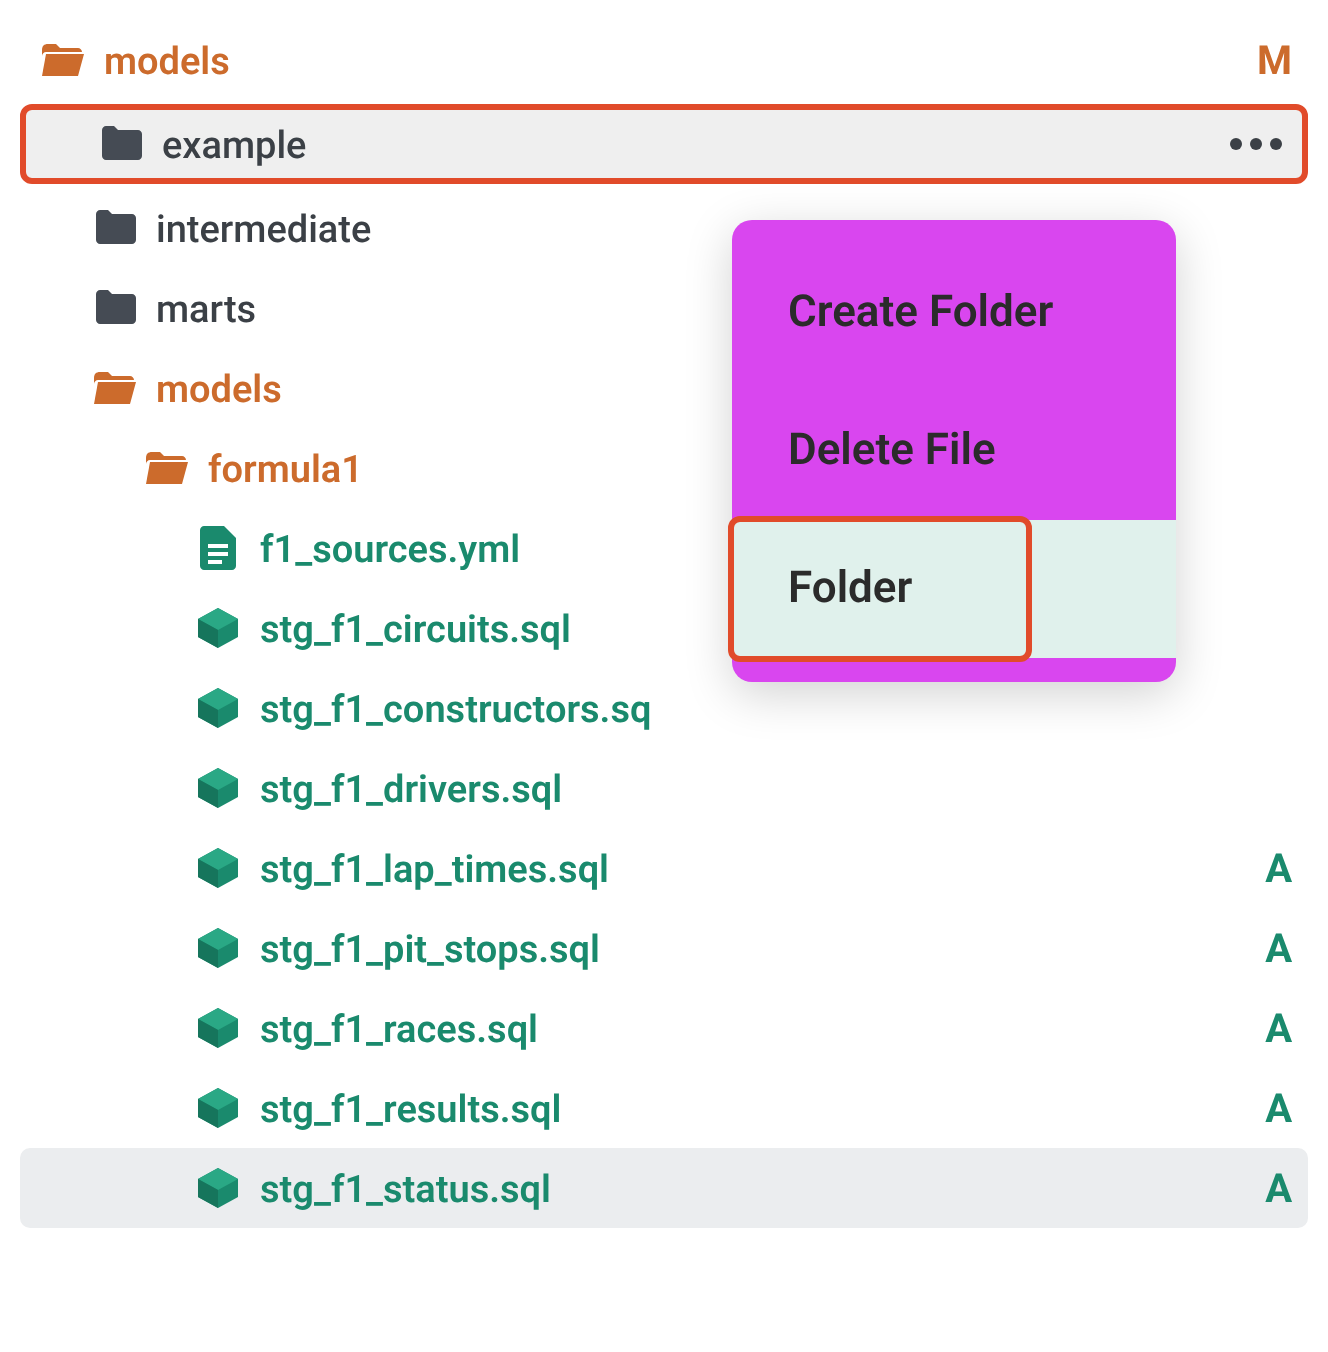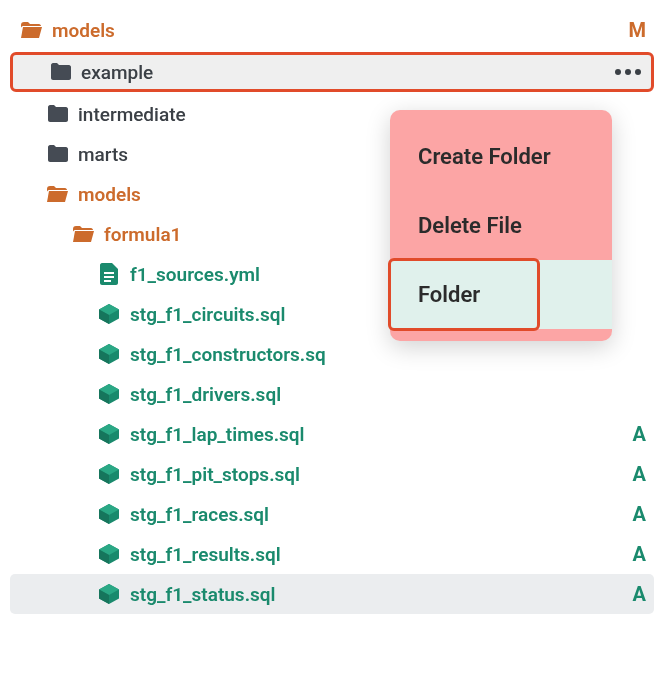--- a/index.html
+++ b/index.html
@@ -66,23 +66,23 @@
     gap: 4px;
     align-items: center;
   }
   .kebab span {
     width: 6px; height: 6px; border-radius: 50%; background: #3b4046;
   }
 
   .context-menu {
     position: absolute;
     top: 100px;
-    left: 380px;
+    left: 356px;
     width: 222px;
-    background: #fca5a5;
+    background: #d946ef;
     border-radius: 10px;
     box-shadow: 0 6px 24px rgba(0,0,0,0.18);
     padding: 12px 0;
     z-index: 10;
   }
   .menu-item {
     padding: 22px 28px;
     font-size: 22px;
     font-weight: 600;
     color: #2b2b2b;

